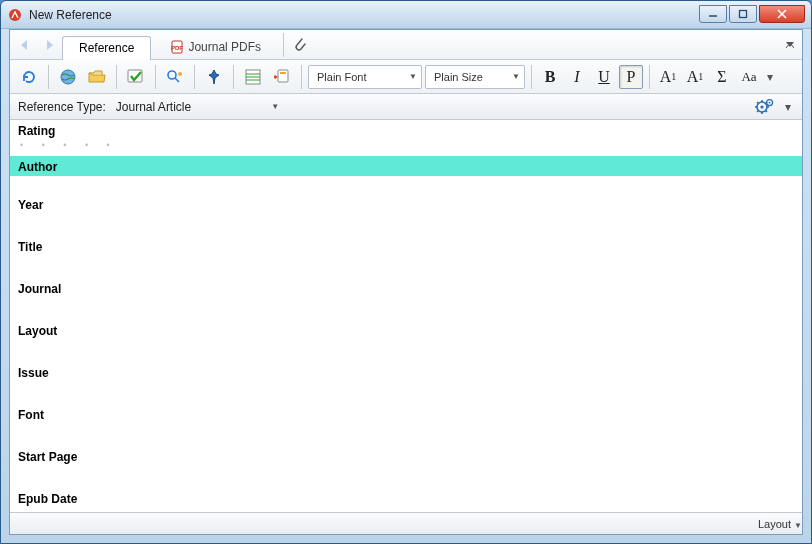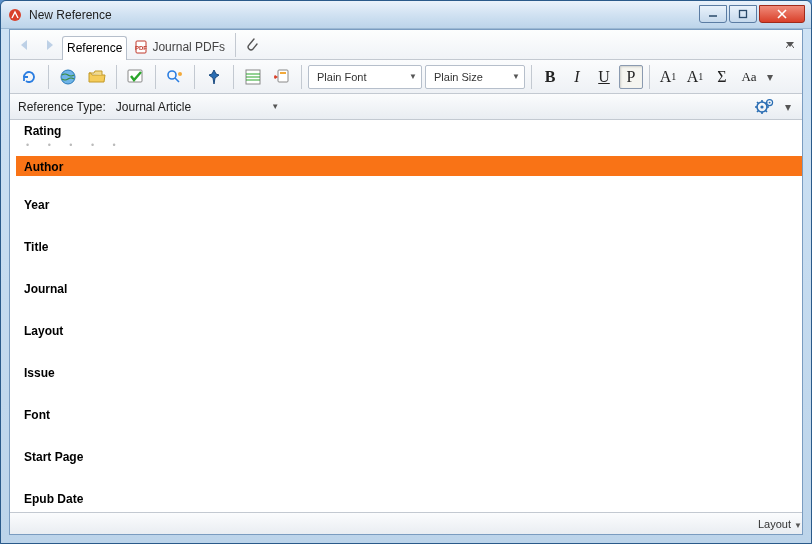--- a/index.html
+++ b/index.html
@@ -12,21 +12,21 @@
   .titlebar .title { flex: 1; color: #222; font-size: 12px; }
   .win-controls { display: flex; gap: 2px; align-items:flex-start; margin-top:-2px;}
   .win-btn { width: 28px; height: 18px; border: 1px solid #5b7ca3; border-radius: 0 0 3px 3px; background: linear-gradient(to bottom, #e9f2fb, #c6d9ec); display: flex; align-items: center; justify-content: center; font-size: 10px; color:#2a4a6a;}
   .win-btn.close { background: linear-gradient(to bottom, #f08b7a, #d9402a); color: #fff; border-color:#a02a1a; width:46px;}
   .win-btn.close svg { stroke: #fff; }
   
   .client { position: absolute; top: 28px; left: 8px; right: 8px; bottom: 8px; background: #fff; border: 1px solid #7a9cc0; display:flex; flex-direction:column;}
   
   .tabbar { height: 30px; background: linear-gradient(to bottom, #fdfefe, #f0f3f7); border-bottom: 1px solid #c3c9d1; display: flex; align-items: center; padding: 0 4px; gap:2px;}
   .nav-arrow { width:22px; height:22px; display:flex; align-items:center; justify-content:center; border-radius:2px; opacity:0.55;}
-  .tab { height:24px; padding:0 4px; display:flex; align-items:center; gap:4px; border:1px solid transparent; border-bottom:none; border-radius:3px 3px 0 0; color:#444; margin-top:4px;}
+  .tab { height:24px; padding:0 16px; display:flex; align-items:center; gap:4px; border:1px solid transparent; border-bottom:none; border-radius:3px 3px 0 0; color:#444; margin-top:4px;}
   .tab.active { background:#fff; border-color:#b6bfcb; position:relative; top:1px; color:#000;}
   .tab .tab-icon { width:14px; height:14px; display:flex; align-items:center; justify-content:center;}
   .tabbar .spacer { flex:1; }
   .menu-chevron { width:16px; height:22px; display:flex; align-items:center; justify-content:center; color:#555;}
   
   .toolbar { height: 34px; background: linear-gradient(to bottom, #fbfcfd, #eef1f5); border-bottom:1px solid #c3c9d1; display:flex; align-items:center; padding:0 6px; gap:3px;}
   .tbtn { width:26px; height:26px; border:1px solid transparent; border-radius:3px; display:flex; align-items:center; justify-content:center; background:transparent;}
   .tsep { width:1px; height:24px; background:#c3c9d1; margin:0 3px;}
   .combo { height:24px; border:1px solid #b6bfcb; background:#fff; display:flex; align-items:center; padding:0 4px 0 8px; border-radius:2px; gap:6px; font-size:11px; color:#333;}
   .combo .chev { font-size:8px; color:#555;}
@@ -34,21 +34,21 @@
   .fmt-btn.active { border-color:#8a9ab0; background:#f5f5f0; box-shadow:inset 1px 1px 2px rgba(0,0,0,0.15);}
   .fmt-btn.sup sup, .fmt-btn.sub sub { font-size:10px;}
   
   .typebar { height:26px; background:linear-gradient(to bottom,#fbfcfd,#e9edf2); border-bottom:1px solid #c3c9d1; display:flex; align-items:center; padding:0 8px; gap:6px; font-size:12px;}
   .typebar .lbl { color:#222;}
   .type-select { height:20px; border:none; background:transparent; display:flex; align-items:center; gap:80px; padding:0 4px; font-size:12px; color:#222;}
   .type-select .chev{ font-size:8px; color:#555;}
   .typebar .spacer { flex:1;}
   .gear { width:24px; height:22px; display:flex; align-items:center; justify-content:center;}
   
-  .form-area { flex:1; overflow:hidden; display:flex;padding-left:6px;}
+  .form-area { flex:1; overflow:hidden; display:flex;}
   .form-scroll { flex:1; overflow-y:auto; overflow-x:hidden;}
   .field-row { padding:4px 8px 2px 8px; min-height:18px;}
   .field-row.head { font-weight:bold; font-size:12px; color:#000; background:#f5f6f8;}
   .field-row.head.plain { background:transparent;}
   .field-row.input-area { background:#fff; height:18px;}
   .rating-dots { padding:0 8px 6px 10px; letter-spacing:8px; color:#bbb; font-size:9px;}
   
   
   .form-scroll::-webkit-scrollbar { width:17px;}
   .form-scroll::-webkit-scrollbar-track { background:#f0f0f0; border-left:1px solid #d7dbe0;}
@@ -259,21 +259,21 @@
             </g>
         </svg>
       </div>
       <div class="menu-chevron" style="width:12px">▾</div>
     </div>
 
     <div class="form-area">
       <div class="form-scroll" id="form-scroll">
           <div class="field-row head plain">Rating</div>
           <div class="rating-dots">• • • • •</div>
-          <div class="field-row head " style="background: #f97316;">Author</div>
+          <div class="field-row head " style="background: #5eead4;">Author</div>
           <div class="field-row input-area" style="height: 18px; background: rgb(255, 255, 255);"></div>
           <div class="field-row head plain">Year</div>
           <div class="field-row input-area" style="height: 22px;"></div>
           <div class="field-row head plain">Title</div>
           <div class="field-row input-area" style="height: 22px;"></div>
           <div class="field-row head plain">Journal</div>
           <div class="field-row input-area" style="height: 22px;"></div>
           <div class="field-row head plain">Layout</div>
           <div class="field-row input-area" style="height: 22px;"></div>
           <div class="field-row head plain">Issue</div>

